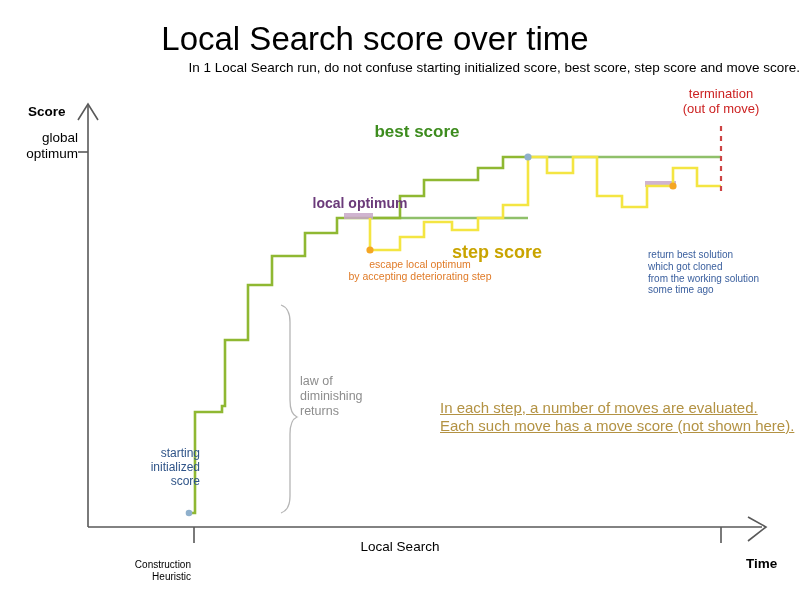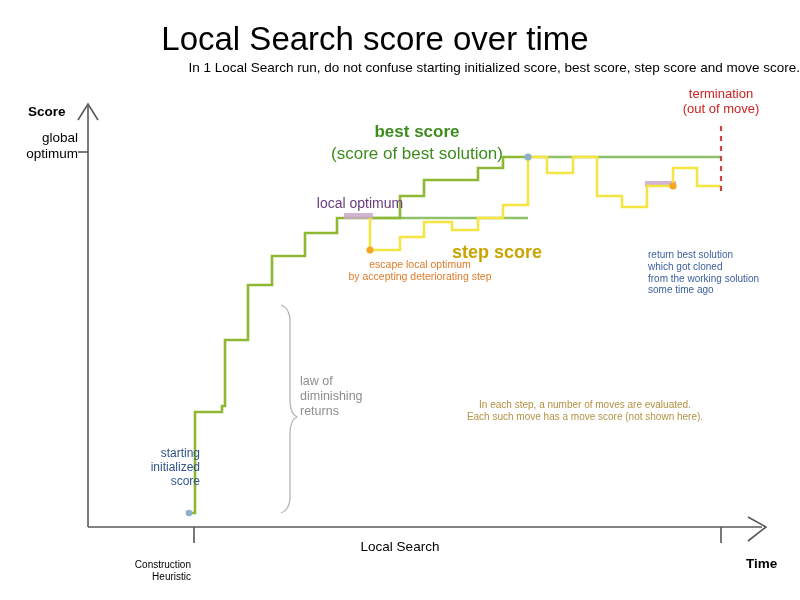--- a/index.html
+++ b/index.html
@@ -90,40 +90,42 @@
     text-align: center;
     font-size: 17px;
     color: #3d8c1e;
   }
   #local-optimum-label {
     left: 300px; top: 195px;
     width: 120px;
     text-align: center;
     font-size: 14px;
     color: #6b3a7a;
+    font-weight: bold;
   }
   #step-score-label {
     left: 452px; top: 242px;
     font-size: 18px;
     font-weight: bold;
     color: #c9a400;
   }
   #escape-note {
     left: 305px; top: 258px;
     width: 230px;
     text-align: center;
     font-size: 10.5px;
     color: #e07b28;
   }
   #moves-note {
     left: 440px; top: 399px;
     width: 290px;
     text-align: center;
-    font-size: 10px;
+    font-size: 15px;
     color: #b39243;
+    text-decoration: underline;
   }
   #termination-label {
     left: 655px; top: 86px;
     width: 132px;
     text-align: center;
     font-size: 13px;
     color: #cc2222;
   }
   #return-note {
     left: 648px; top: 249px;
@@ -198,21 +200,20 @@
   <div class="lbl" id="score-axis-label">Score</div>
   <div class="lbl" id="global-optimum-label">global
 optimum</div>
 
   <div class="lbl" id="time-axis-label">Time</div>
   <div class="lbl" id="construction-heuristic-label">Construction
 Heuristic</div>
   <div class="lbl" id="local-search-label">Local Search</div>
 
   <div class="lbl" id="best-score-label">best score</div>
-  <div class="lbl" id="best-score-sub">(score of best solution)</div>
   <div class="lbl" id="local-optimum-label">local optimum</div>
   <div class="lbl" id="step-score-label">step score</div>
   <div class="lbl" id="escape-note">escape local optimum
 by accepting deteriorating step</div>
   <div class="lbl" id="moves-note">In each step, a number of moves are evaluated.
 Each such move has a move score (not shown here).</div>
   <div class="lbl" id="termination-label">termination
 (out of move)</div>
   <div class="lbl" id="return-note">return best solution
 which got cloned

